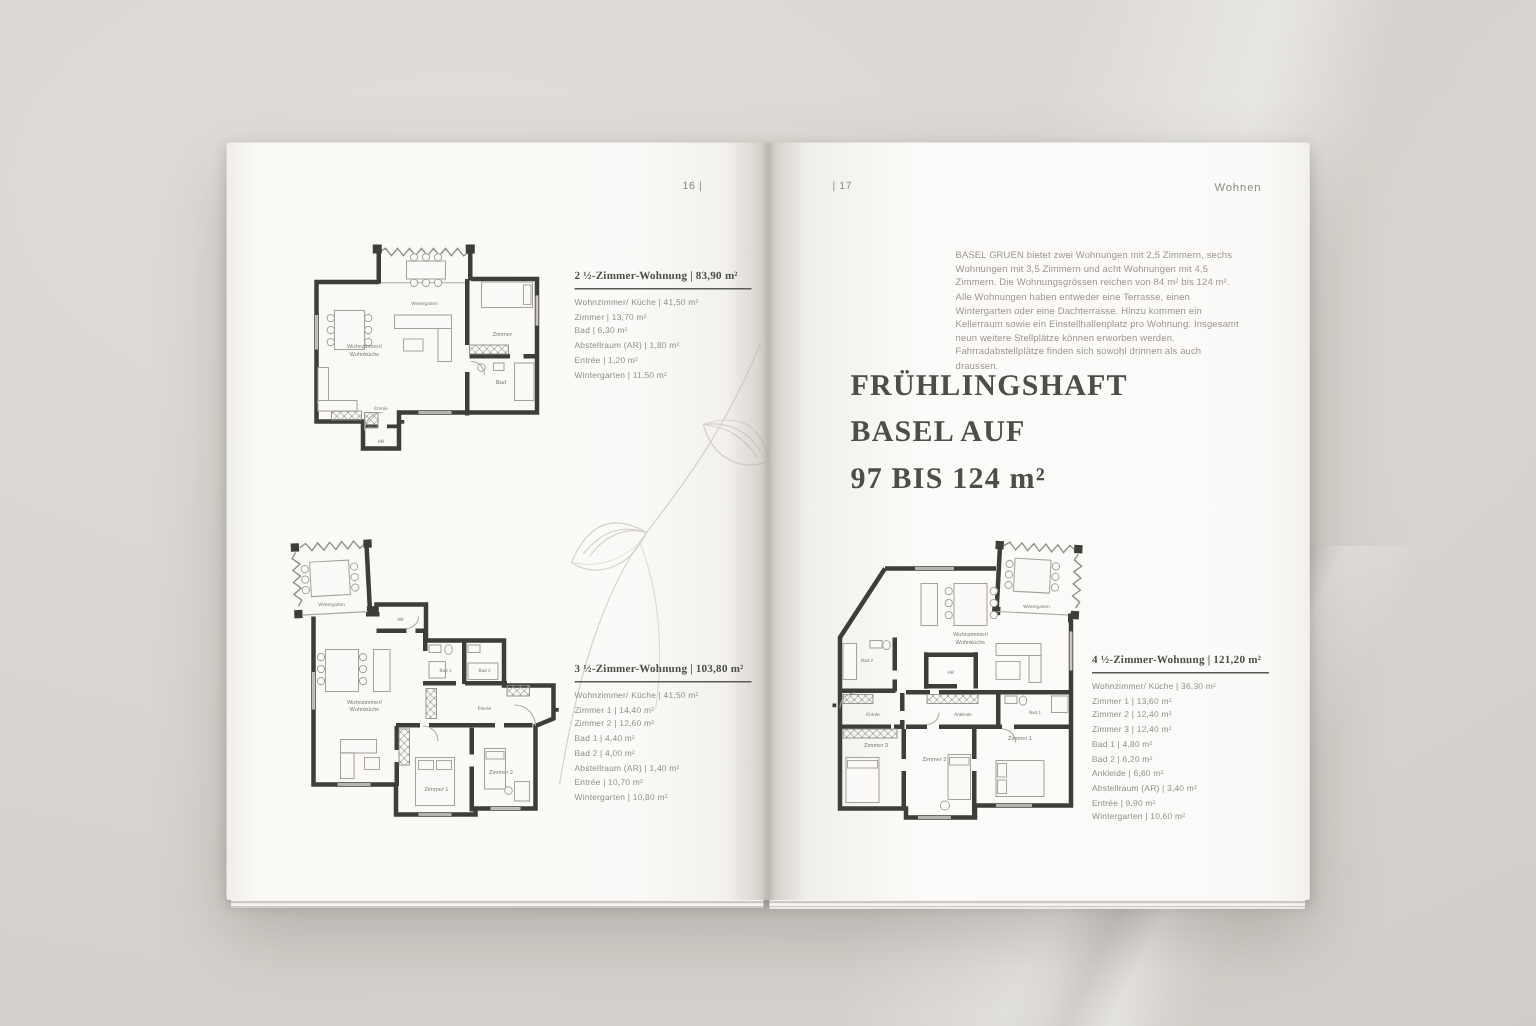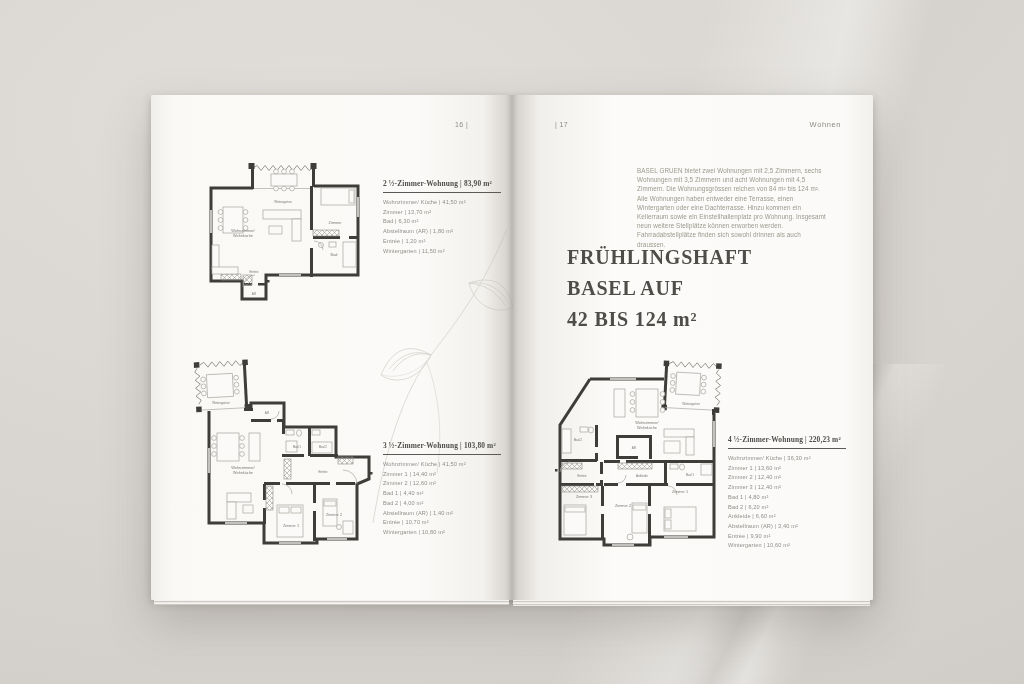--- a/index.html
+++ b/index.html
@@ -268,21 +268,21 @@
       <div class="spec-item">Abstellraum (AR) | 1,40 m²</div>
       <div class="spec-item">Entrée | 10,70 m²</div>
       <div class="spec-item">Wintergarten | 10,80 m²</div>
     </div>
 
     <div class="intro">BASEL GRUEN bietet zwei Wohnungen mit 2,5 Zimmern, sechs Wohnungen mit 3,5 Zimmern und acht Wohnungen mit 4,5 Zimmern. Die Wohnungsgrössen reichen von 84 m² bis 124 m². Alle Wohnungen haben entweder eine Terrasse, einen Wintergarten oder eine Dachterrasse. Hinzu kommen ein Kellerraum sowie ein Einstellhallenplatz pro Wohnung. Insgesamt neun weitere Stellplätze können erworben werden. Fahrradabstellplätze finden sich sowohl drinnen als auch draussen.</div>
 
     <div class="headline">
       <div>FRÜHLINGSHAFT</div>
       <div>BASEL AUF</div>
-      <div>42 BIS 124 m²</div>
+      <div>97 BIS 124 m²</div>
     </div>
 
     <svg style="left:401px;top:264px;" width="176" height="192" viewBox="0 0 176 192">
       <defs>
           <pattern id="h3" width="5" height="5" patternUnits="userSpaceOnUse">
             <path class="hx" d="M0,5L5,0M0,0L5,5"></path>
           </pattern>
         </defs>
 
       <g transform="rotate(3 140 28)">
@@ -381,21 +381,21 @@
       <text class="lb lbs" x="26" y="82">Bad 2</text>
       <text class="lb lbs" x="30" y="118">Entrée</text>
       <text class="lb lbs" x="90" y="118">Ankleide</text>
       <text class="lb lbs" x="138" y="117">Bad 1</text>
       <text class="lb" x="128" y="134">Zimmer 1</text>
       <text class="lb" x="71" y="148">Zimmer 2</text>
       <text class="lb" x="32" y="139">Zimmer 3</text>
     </svg>
 
     <div class="spec" style="left:577px;top:340px;">
-      <div class="spec-title">4 ½-Zimmer-Wohnung | 220,23 m²</div>
+      <div class="spec-title">4 ½-Zimmer-Wohnung | 121,20 m²</div>
       <div class="spec-item">Wohnzimmer/ Küche | 36,30 m²</div>
       <div class="spec-item">Zimmer 1 | 13,60 m²</div>
       <div class="spec-item">Zimmer 2 | 12,40 m²</div>
       <div class="spec-item">Zimmer 3 | 12,40 m²</div>
       <div class="spec-item">Bad 1 | 4,80 m²</div>
       <div class="spec-item">Bad 2 | 6,20 m²</div>
       <div class="spec-item">Ankleide | 6,60 m²</div>
       <div class="spec-item">Abstellraum (AR) | 3,40 m²</div>
       <div class="spec-item">Entrée | 9,90 m²</div>
       <div class="spec-item">Wintergarten | 10,60 m²</div>

